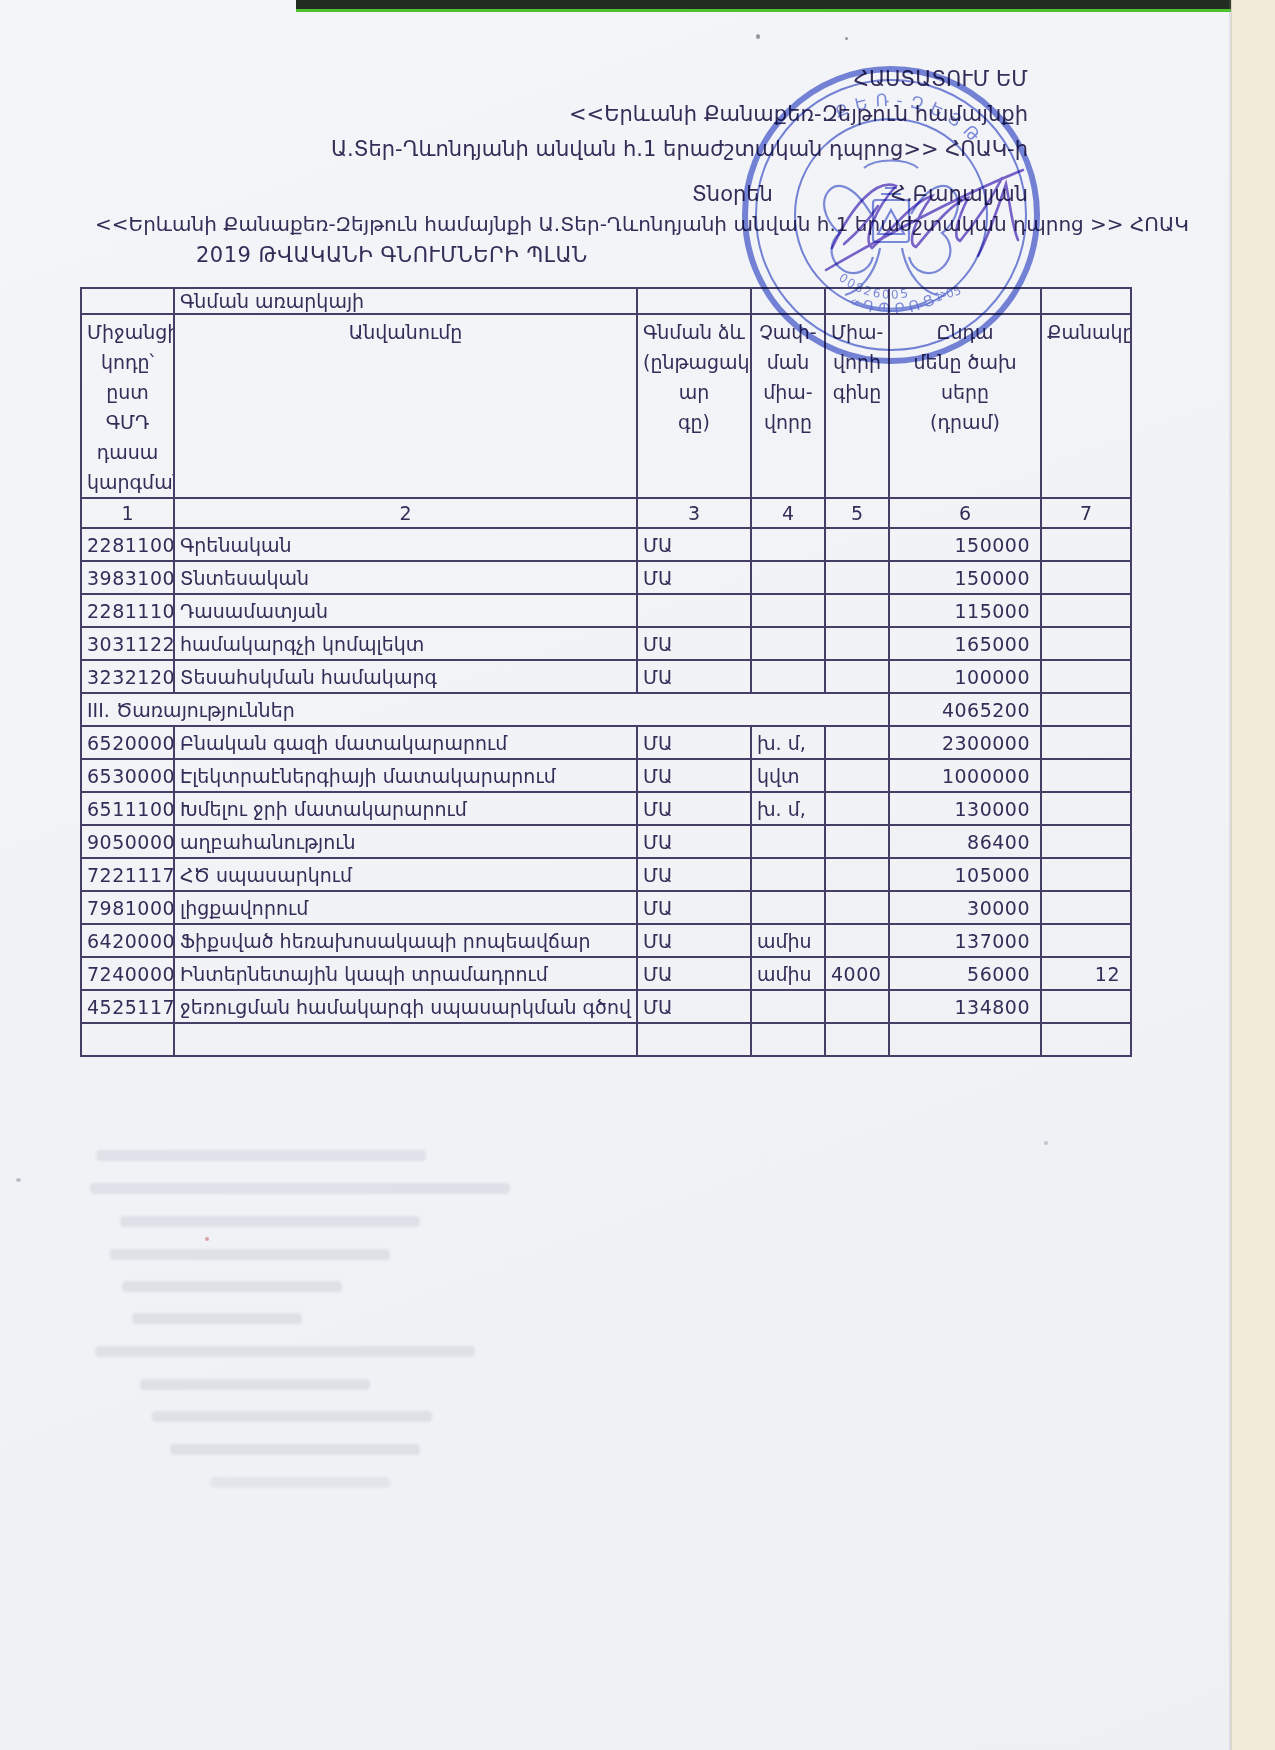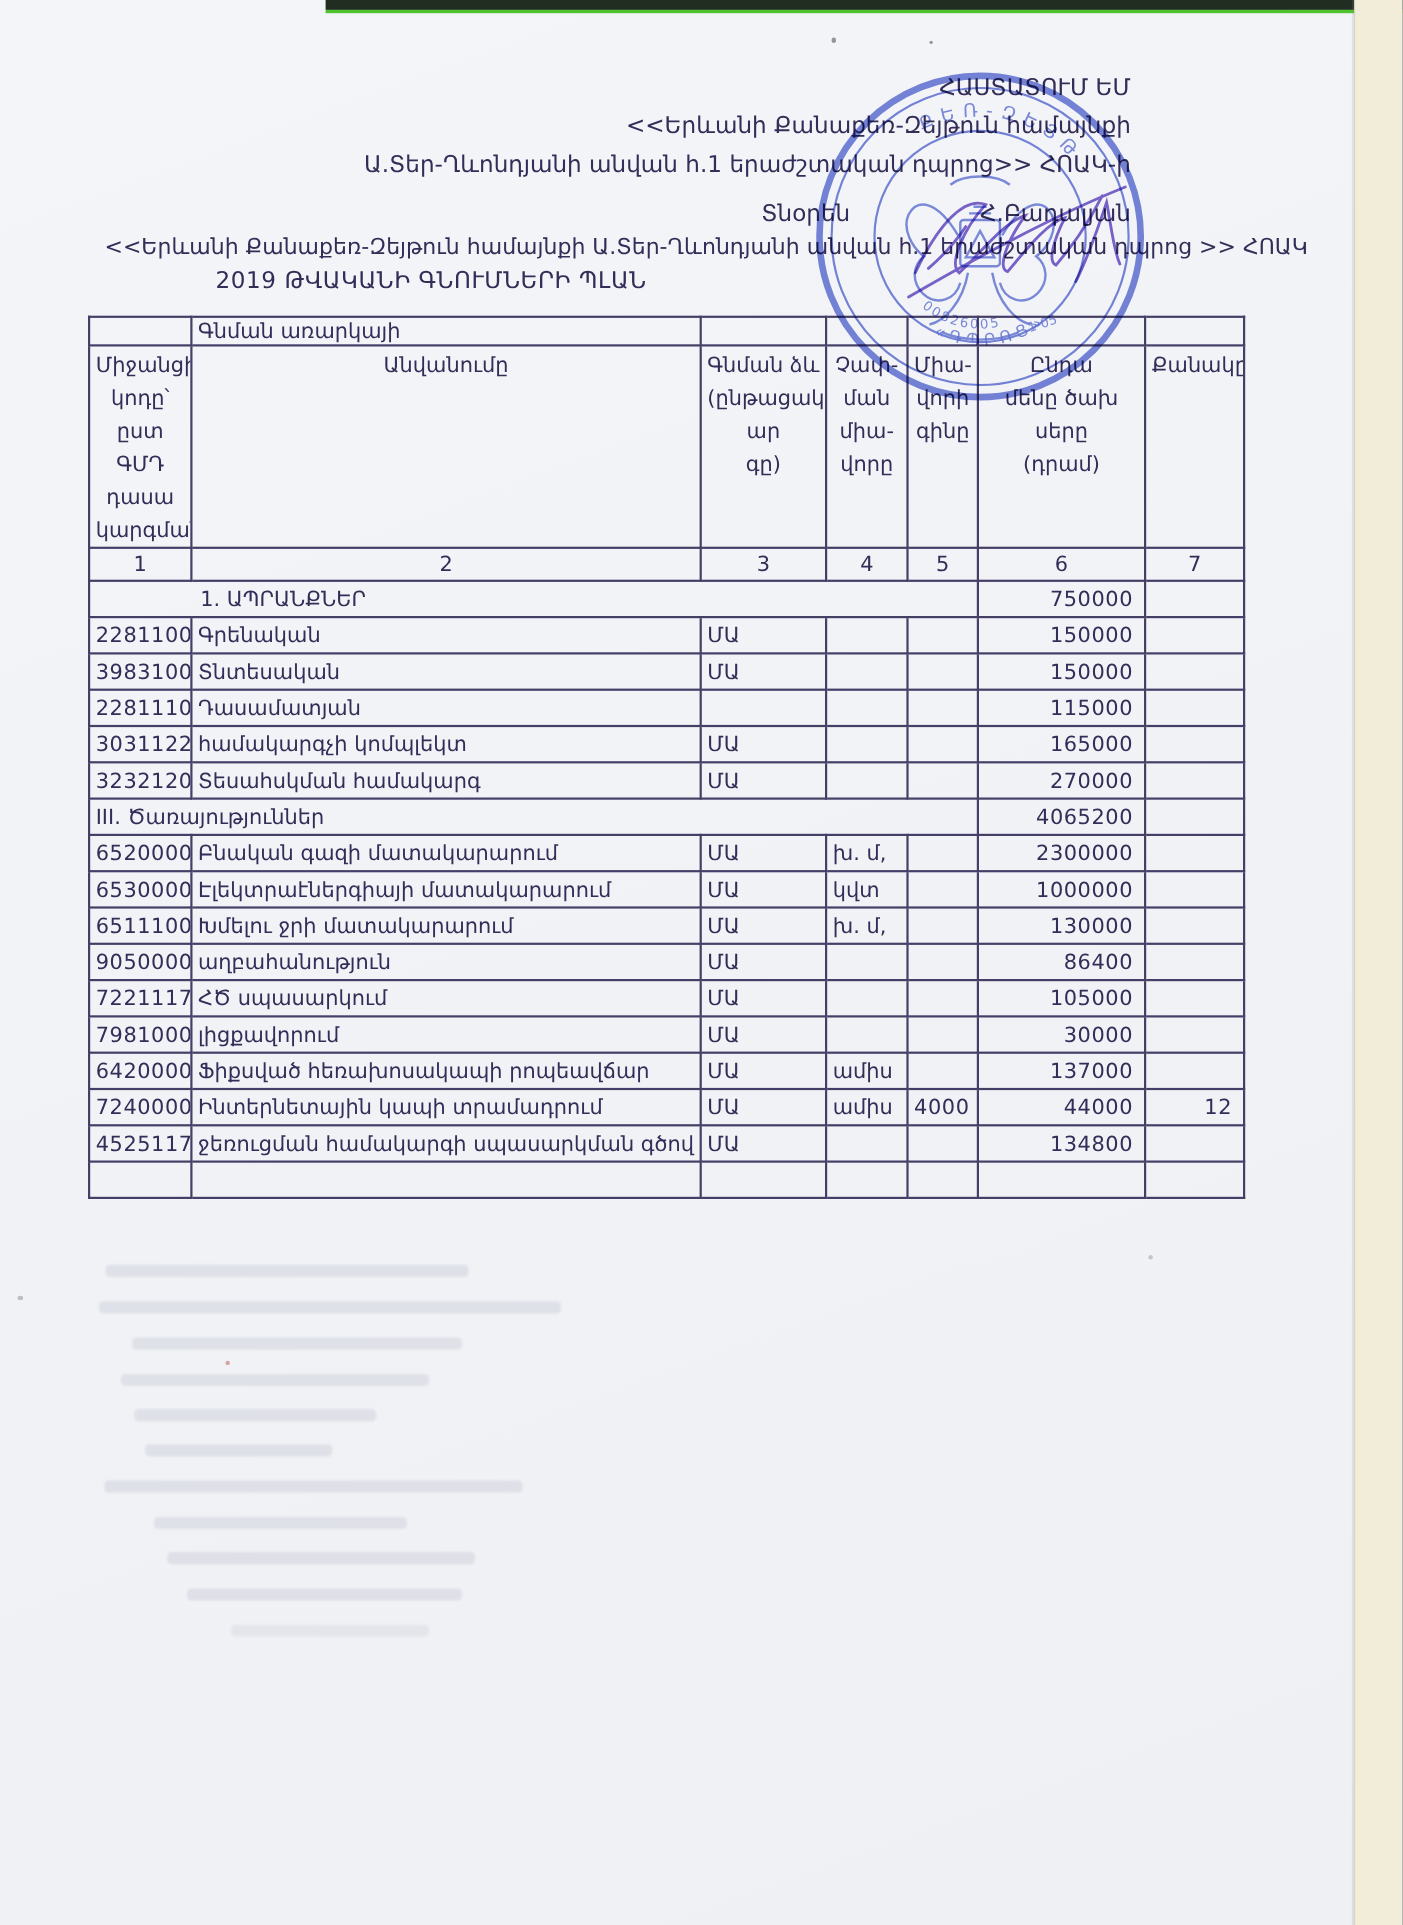--- a/index.html
+++ b/index.html
@@ -115,25 +115,20 @@
         <td>2</td>
         <td>3</td>
         <td>4</td>
         <td>5</td>
         <td>6</td>
         <td>7</td>
       </tr>
     </thead>
     <tbody id="tbody">
         <tr>
-          <td class="sec goods" colspan="5">1. ԱՊՐԱՆՔՆԵՐ</td>
-          <td class="trr num">750000</td>
-          <td class="trr num"></td>
-        </tr>
-        <tr>
           <td class="trr num codecell">22811000</td>
           <td class="tl">Գրենական</td>
           <td class="tc">ՄԱ</td>
           <td class="tc"></td>
           <td class="trr num"></td>
           <td class="trr num">150000</td>
           <td class="trr num"></td>
         </tr>
         <tr>
           <td class="trr num codecell">39831000</td>
@@ -161,21 +156,21 @@
           <td class="trr num"></td>
           <td class="trr num">165000</td>
           <td class="trr num"></td>
         </tr>
         <tr>
           <td class="trr num codecell">32321200</td>
           <td class="tl">Տեսահսկման համակարգ</td>
           <td class="tc">ՄԱ</td>
           <td class="tc"></td>
           <td class="trr num"></td>
-          <td class="trr num">270000</td>
+          <td class="trr num">100000</td>
           <td class="trr num"></td>
         </tr>
         <tr>
           <td class="sec tc" colspan="5">III. Ծառայություններ</td>
           <td class="trr num">4065200</td>
           <td class="trr num"></td>
         </tr>
         <tr>
           <td class="trr num codecell">65200000</td>
           <td class="tl">Բնական գազի մատակարարում</td>
@@ -238,21 +233,21 @@
           <td class="trr num"></td>
           <td class="trr num">137000</td>
           <td class="trr num"></td>
         </tr>
         <tr>
           <td class="trr num codecell">72400000</td>
           <td class="tl">Ինտերնետային կապի տրամադրում</td>
           <td class="tc">ՄԱ</td>
           <td class="tc">ամիս</td>
           <td class="trr num">4000</td>
-          <td class="trr num">44000</td>
+          <td class="trr num">56000</td>
           <td class="trr num">12</td>
         </tr>
         <tr>
           <td class="trr num codecell">45251170</td>
           <td class="tl">ջեռուցման համակարգի սպասարկման գծով</td>
           <td class="tc">ՄԱ</td>
           <td class="tc"></td>
           <td class="trr num"></td>
           <td class="trr num">134800</td>
           <td class="trr num"></td>

